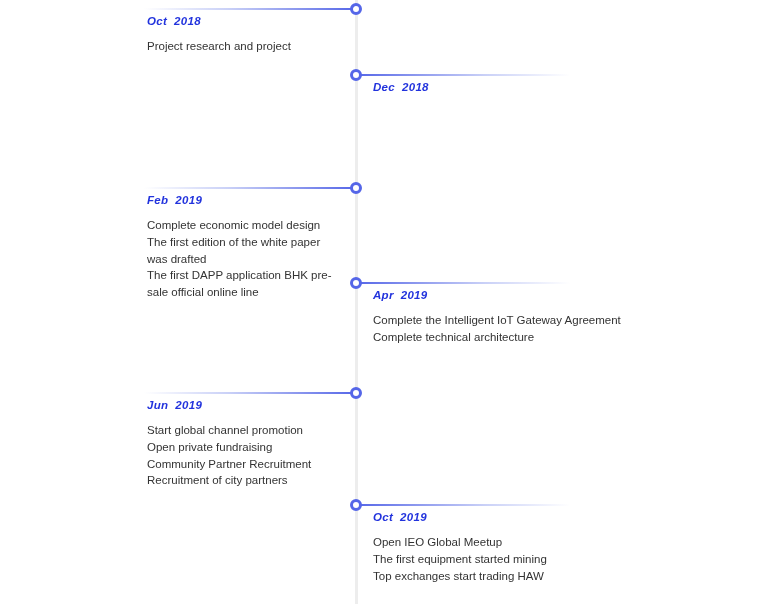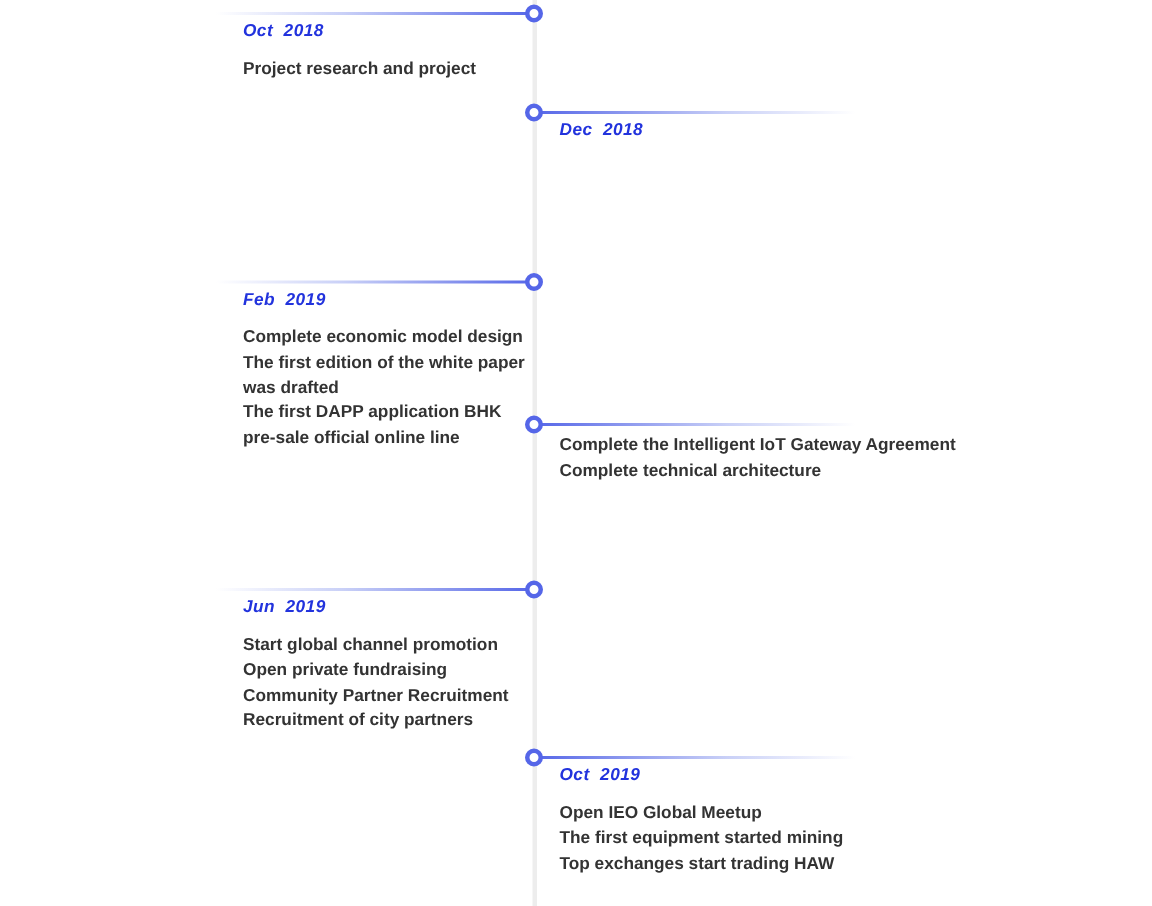--- a/index.html
+++ b/index.html
@@ -68,21 +68,21 @@
   
   .entry {
     position: absolute;
     z-index: 3;
   }
   .entry.right {
     left: 373px;
     width: 330px;
   }
   .entry.left {
-    left: 162px;
+    left: 147px;
     width: 196px;
   }
 
   .entry-date {
     font-size: 11.5px;
     font-weight: bold;
     font-style: italic;
     color: #2233dd;
     letter-spacing: 0.3px;
     white-space: pre;
@@ -93,21 +93,20 @@
     list-style: none;
     margin: 0;
     padding: 0;
   }
   .entry-items li {
     font-size: 11.5px;
     line-height: 16.8px;
     color: #333333;
     margin: 0;
     padding: 0;
-    font-weight: bold;
   }
 </style>
 </head>
 <body>
 
 <div class="timeline">
   <div class="spine"></div>
   <div id="entries-root">
       <div style="position: absolute; left: 0px; top: 9px; width: 768px; height: 0px;">
         <div class="connector left"></div>
@@ -136,20 +135,21 @@
           <li>Complete economic model design</li>
           <li>The first edition of the white paper was drafted</li>
           <li>The first DAPP application BHK pre-sale official online line</li>
         </ul>
       </div>
       <div style="position: absolute; left: 0px; top: 283px; width: 768px; height: 0px;">
         <div class="connector right"></div>
         <div class="node"></div>
       </div>
       <div class="entry right" style="top: 289px;">
+        <div class="entry-date">Apr  2019</div>
         <ul class="entry-items">
           <li>Complete the Intelligent IoT Gateway Agreement</li>
           <li>Complete technical architecture</li>
         </ul>
       </div>
       <div style="position: absolute; left: 0px; top: 393px; width: 768px; height: 0px;">
         <div class="connector left"></div>
         <div class="node"></div>
       </div>
       <div class="entry left" style="top: 399px;">

